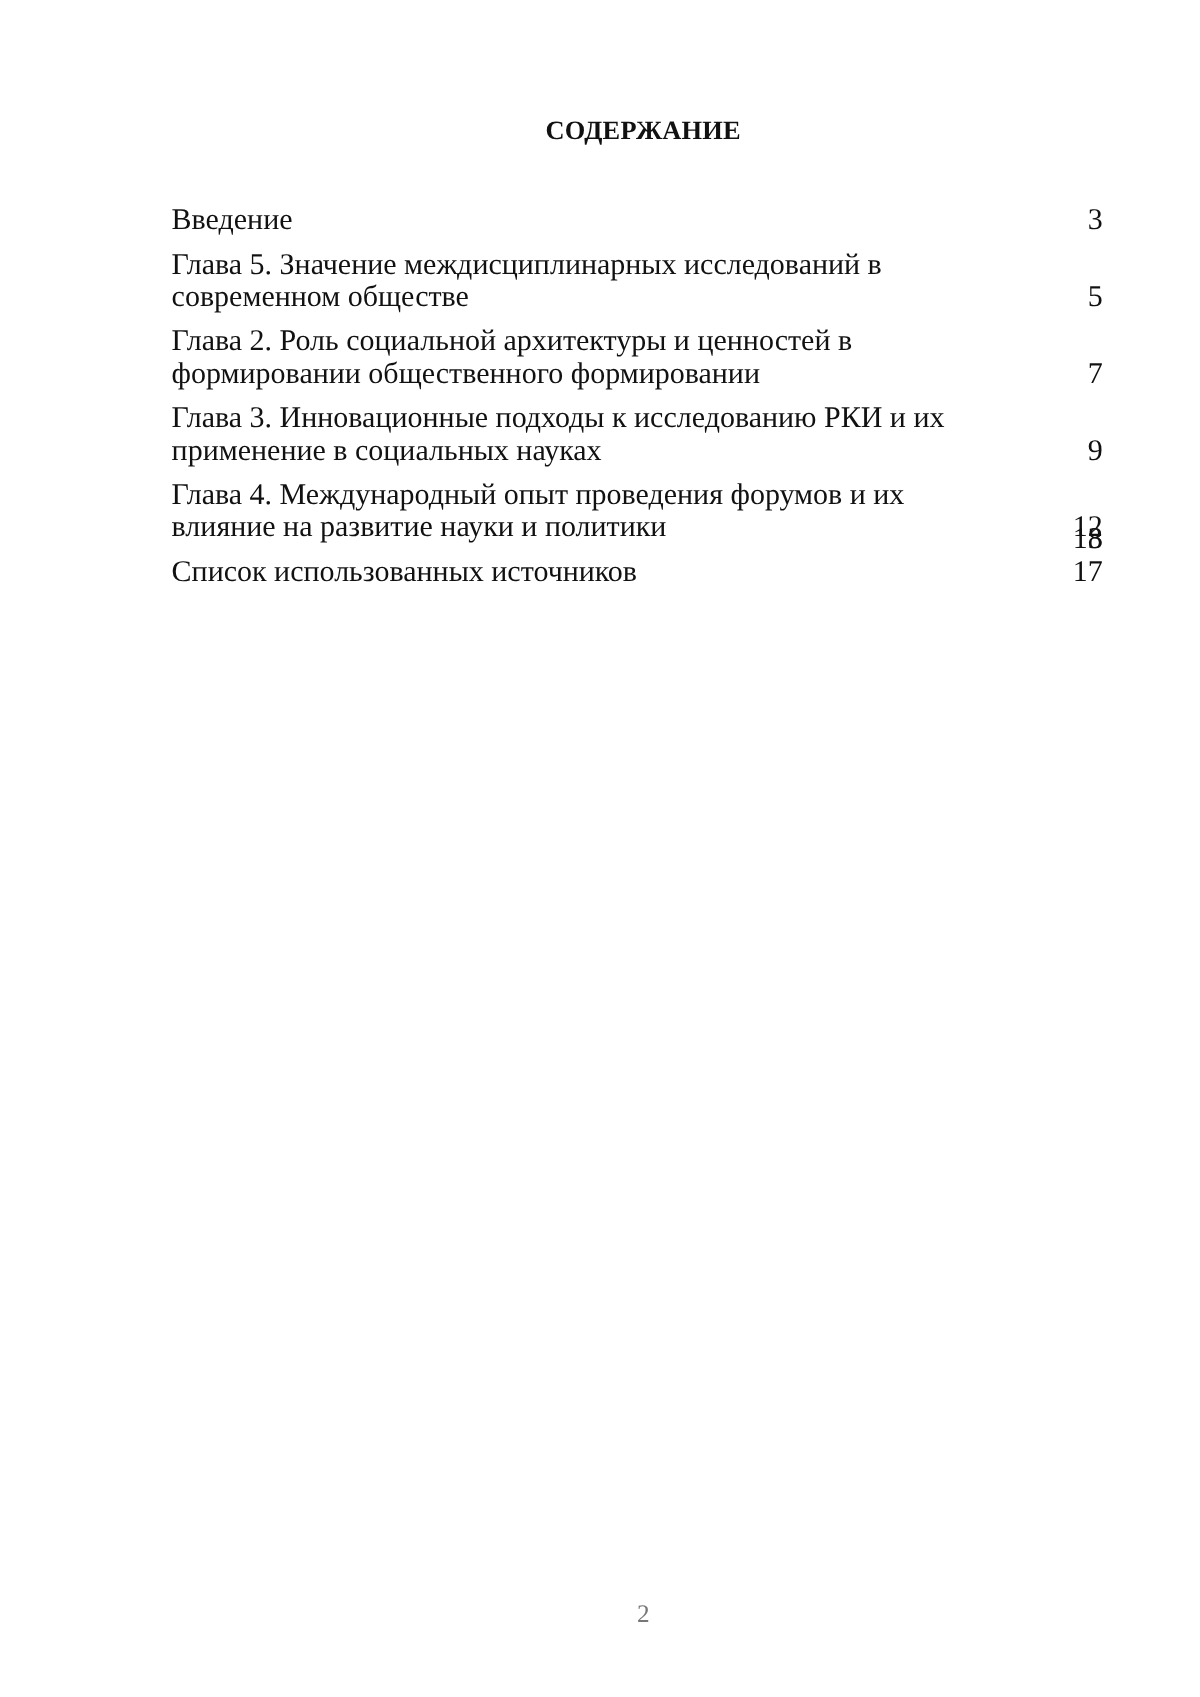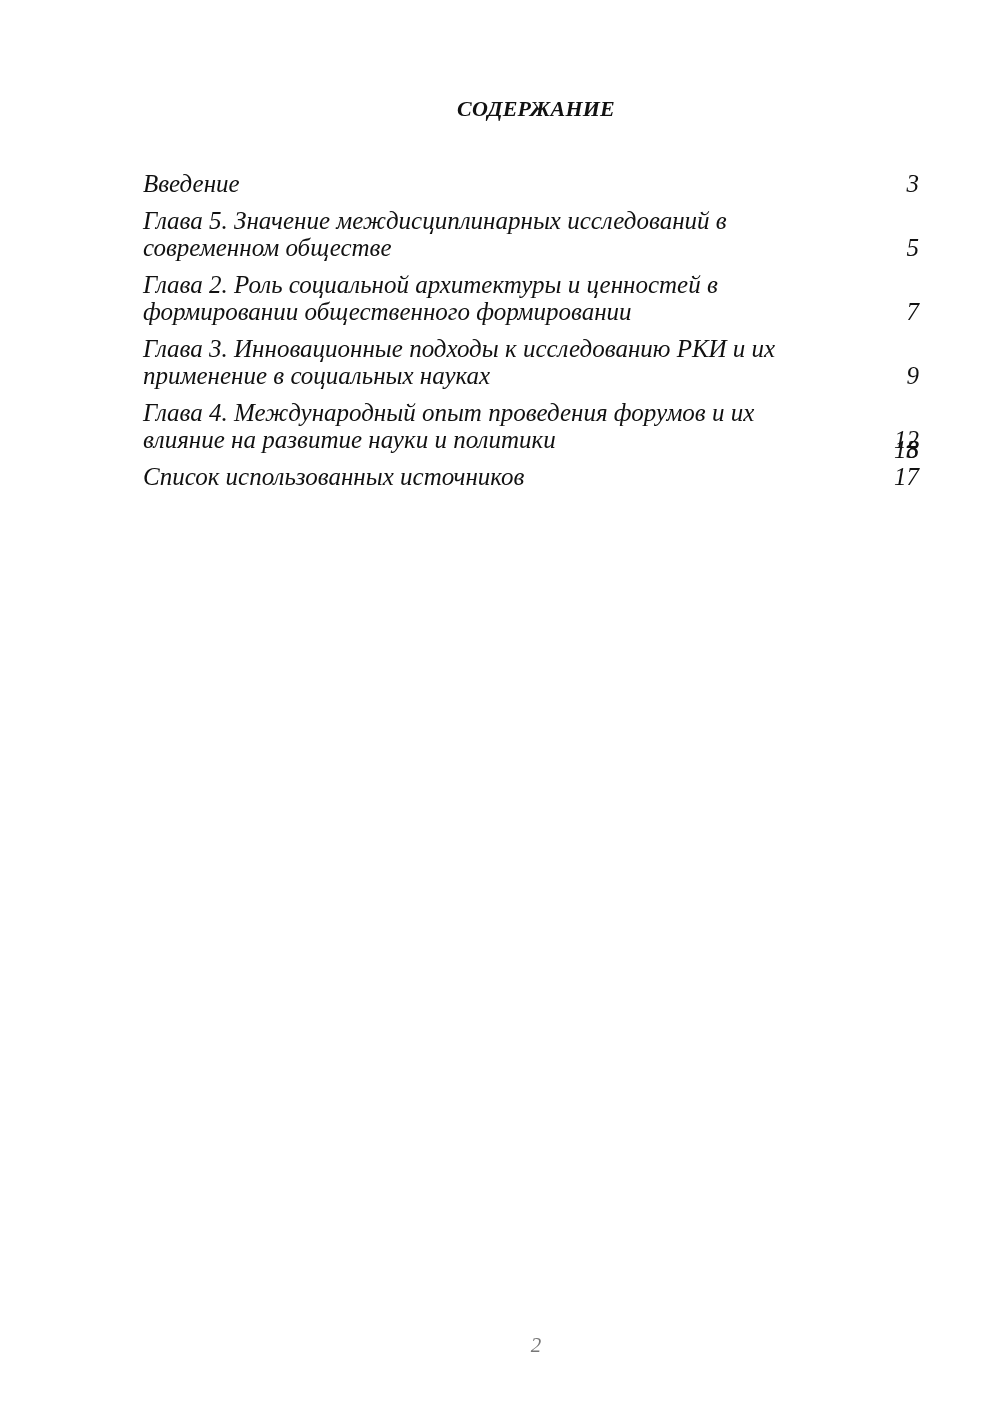--- a/index.html
+++ b/index.html
@@ -14,21 +14,20 @@
       overflow: hidden;
       font-family: "Liberation Serif", "DejaVu Serif", serif;
       color: #111111;
     }
     .page {
       position: absolute;
       left: 0; top: 0;
       width: 959px;
       height: 1414px;
       background: #ffffff;
-      font-style: italic;
     }
     .title {
       position: absolute;
       top: 96px;
       left: 0;
       width: 1072px;
       text-align: center;
       font-weight: bold;
       font-size: 22px;
       letter-spacing: 0.2px;

